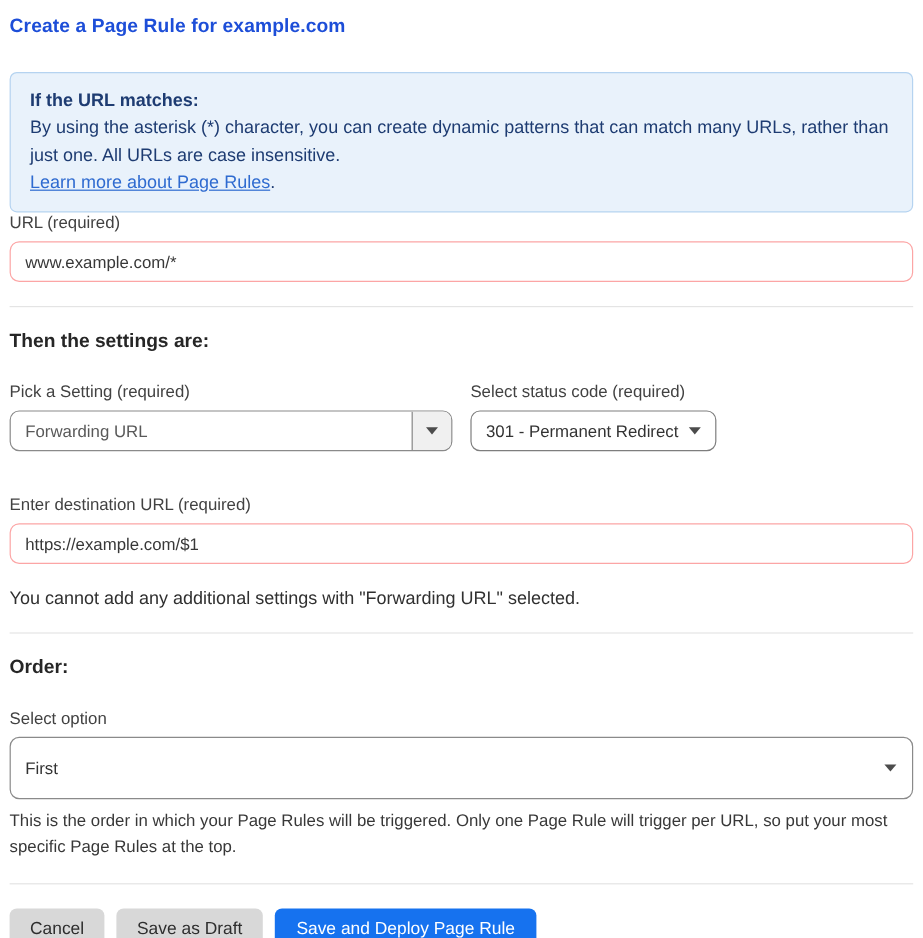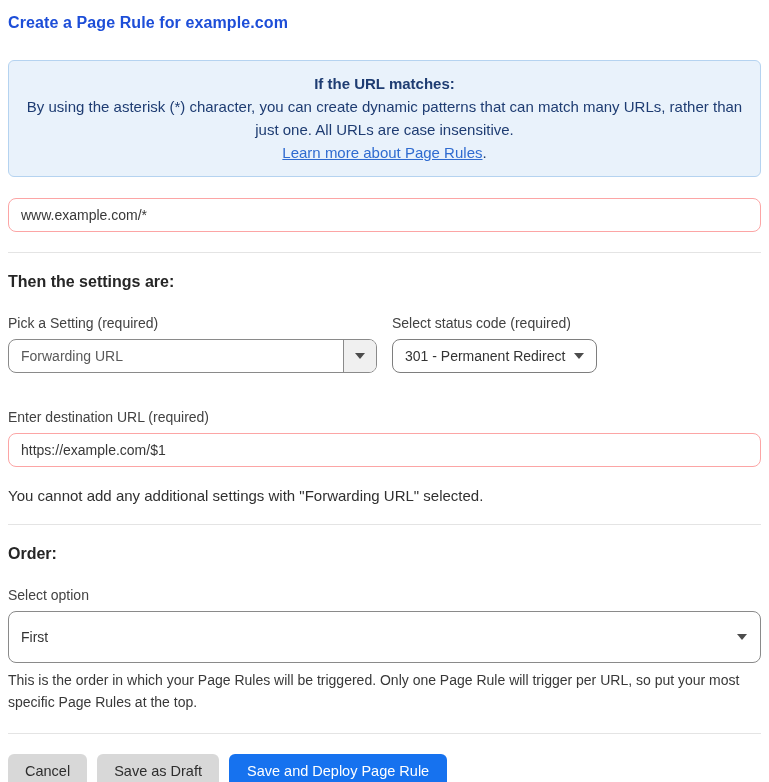--- a/index.html
+++ b/index.html
@@ -18,22 +18,20 @@
   }
 
   .info-box {
     background: #e9f2fb;
     border: 1px solid #b5d3f0;
     border-radius: 6px;
     padding: 11px 16px 12px 16px;
     color: #1e3c72;
     font-size: 15px;
     line-height: 23px;
-    margin-bottom: 21px;
-    text-align: center;
   }
   .info-box .info-heading { font-weight: bold; }
   .info-box a {
     color: #2f6bd0; text-decoration: underline; cursor: pointer;
   }
   .info-box .link-suffix { color: #1e3c72; }
 
   .field-label {
     font-size: 14px; color: #424242; margin-bottom: 8px;
   }
@@ -131,20 +129,21 @@
   <h1 class="page-title">Create a Page Rule for example.com</h1>
 
   <div class="info-box">
     <div class="info-heading">If the URL matches:</div>
     <div class="info-body">By using the asterisk (*) character, you can create dynamic patterns that can match many URLs, rather than just one. All URLs are case insensitive.</div>
     <div>
       <a>Learn more about Page Rules</a><span class="link-suffix">.</span>
     </div>
   </div>
 
+  <div class="field-label">URL (required)</div>
   <input class="text-input" type="text" value="www.example.com/*" style="">
 
   <hr class="divider">
 
   <h2 class="section-heading">Then the settings are:</h2>
 
   <div class="selects-row">
     <div>
       <div class="field-label">Pick a Setting (required)</div>
       <div class="select-split">

